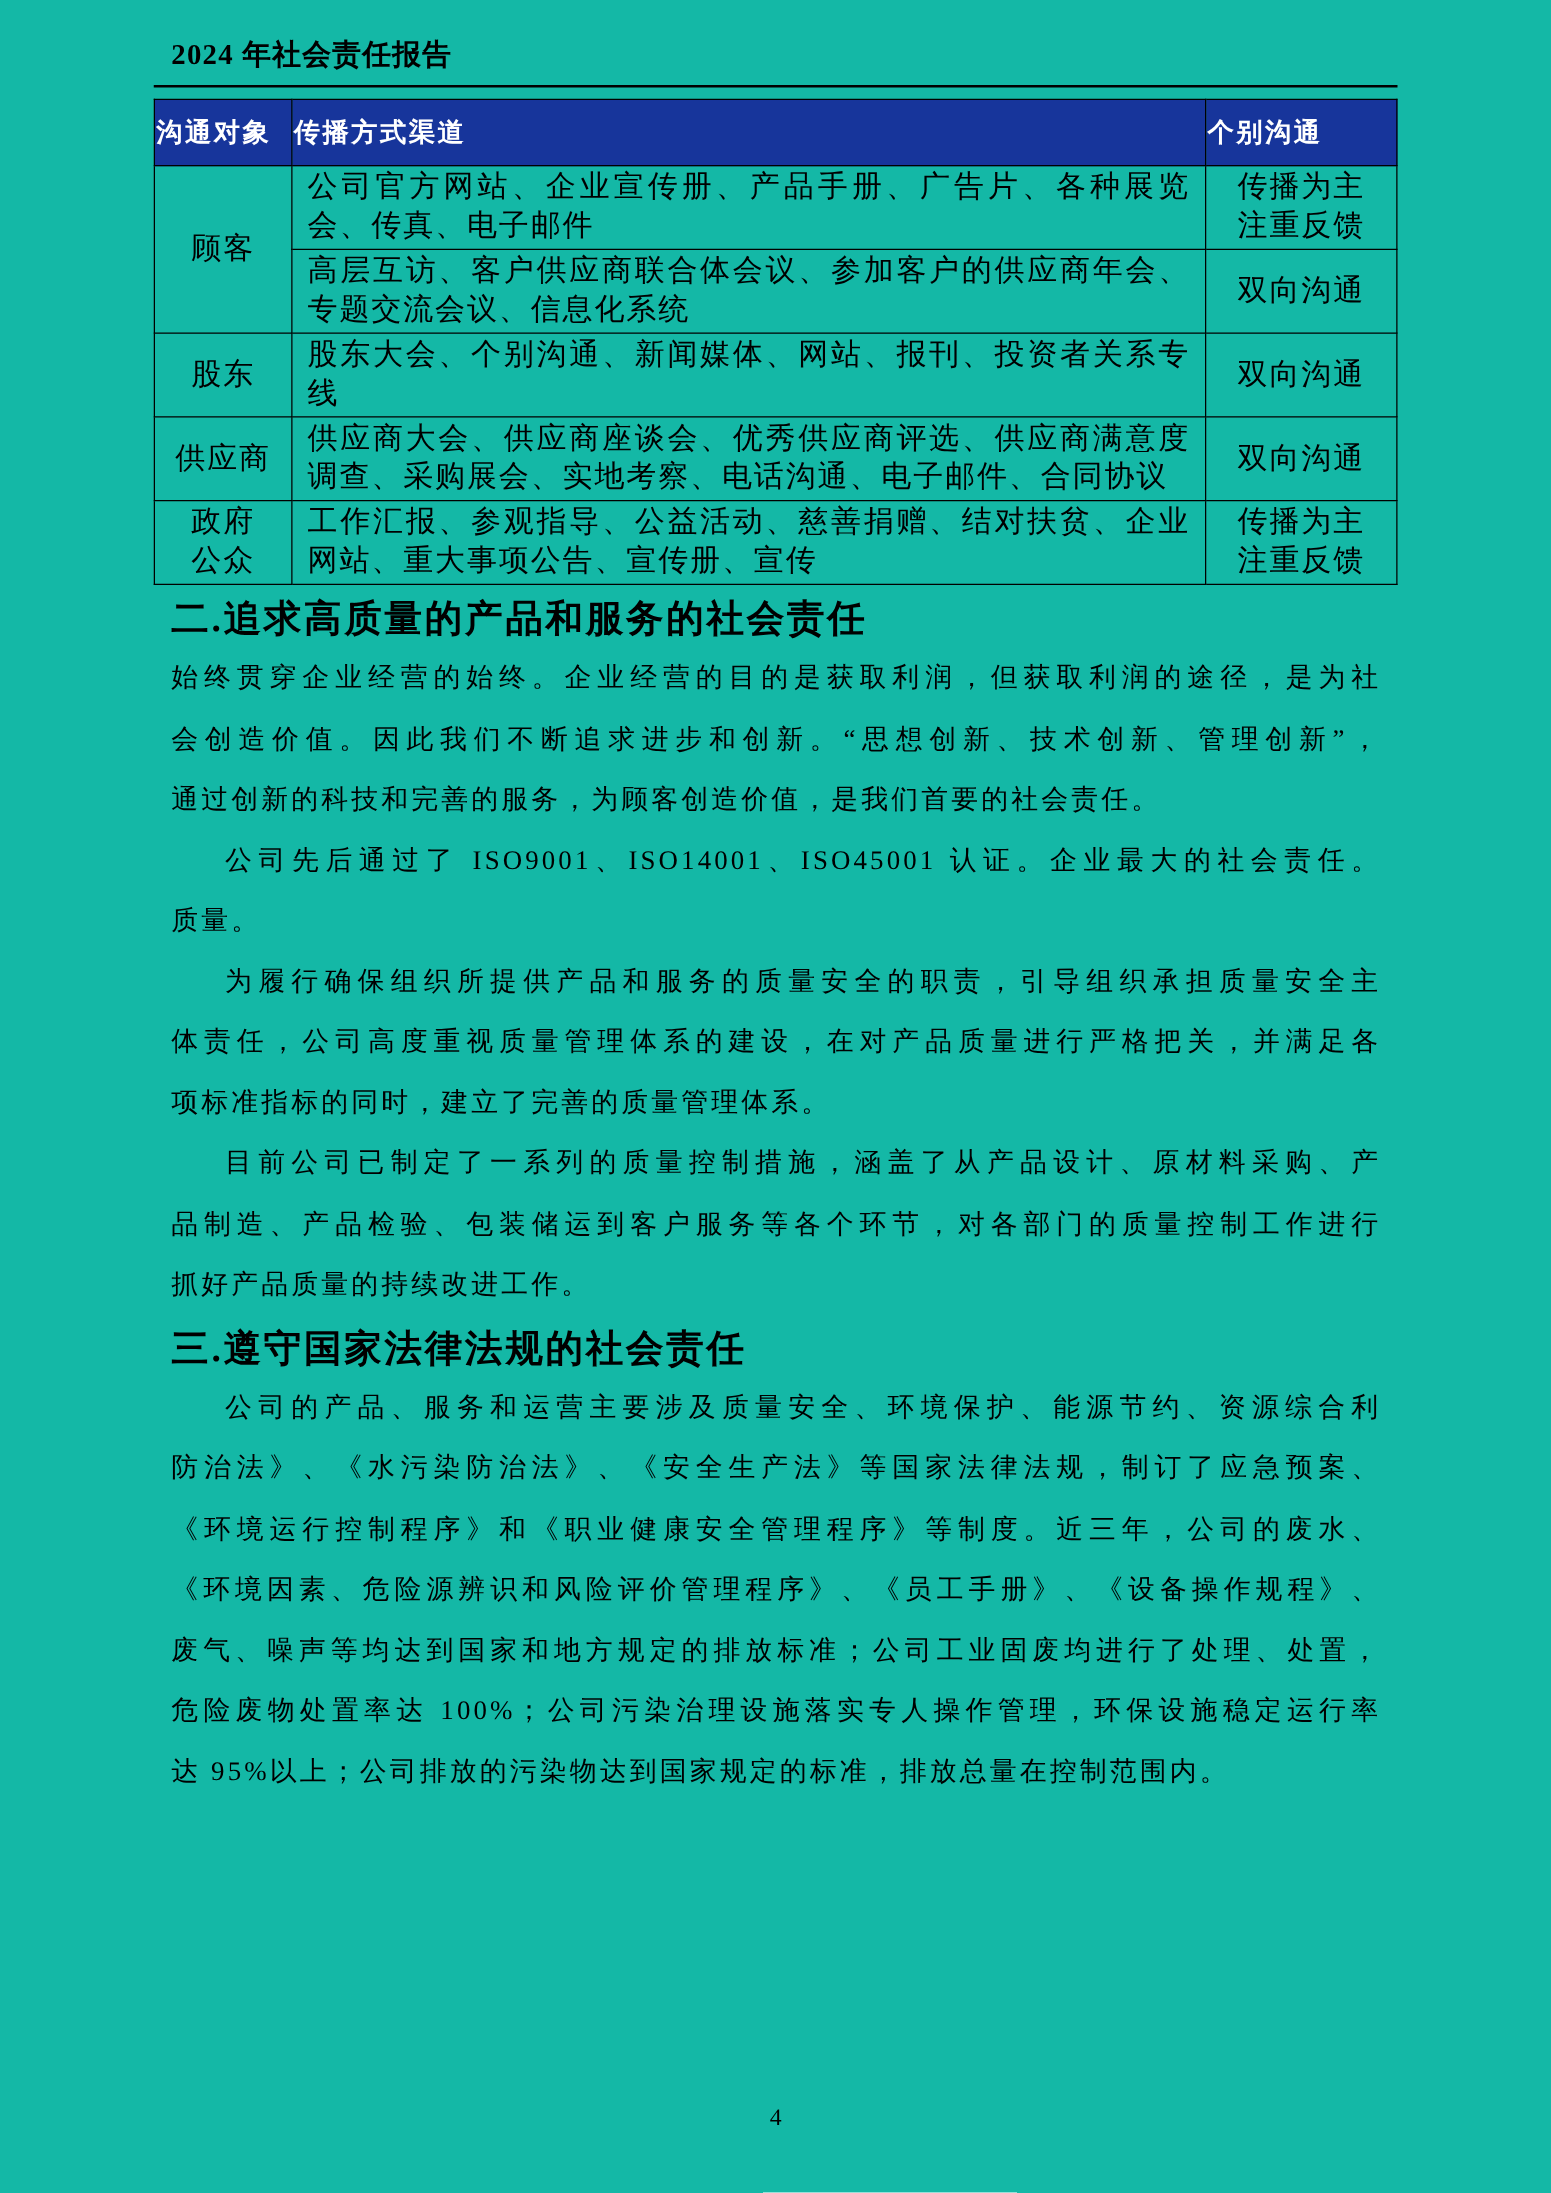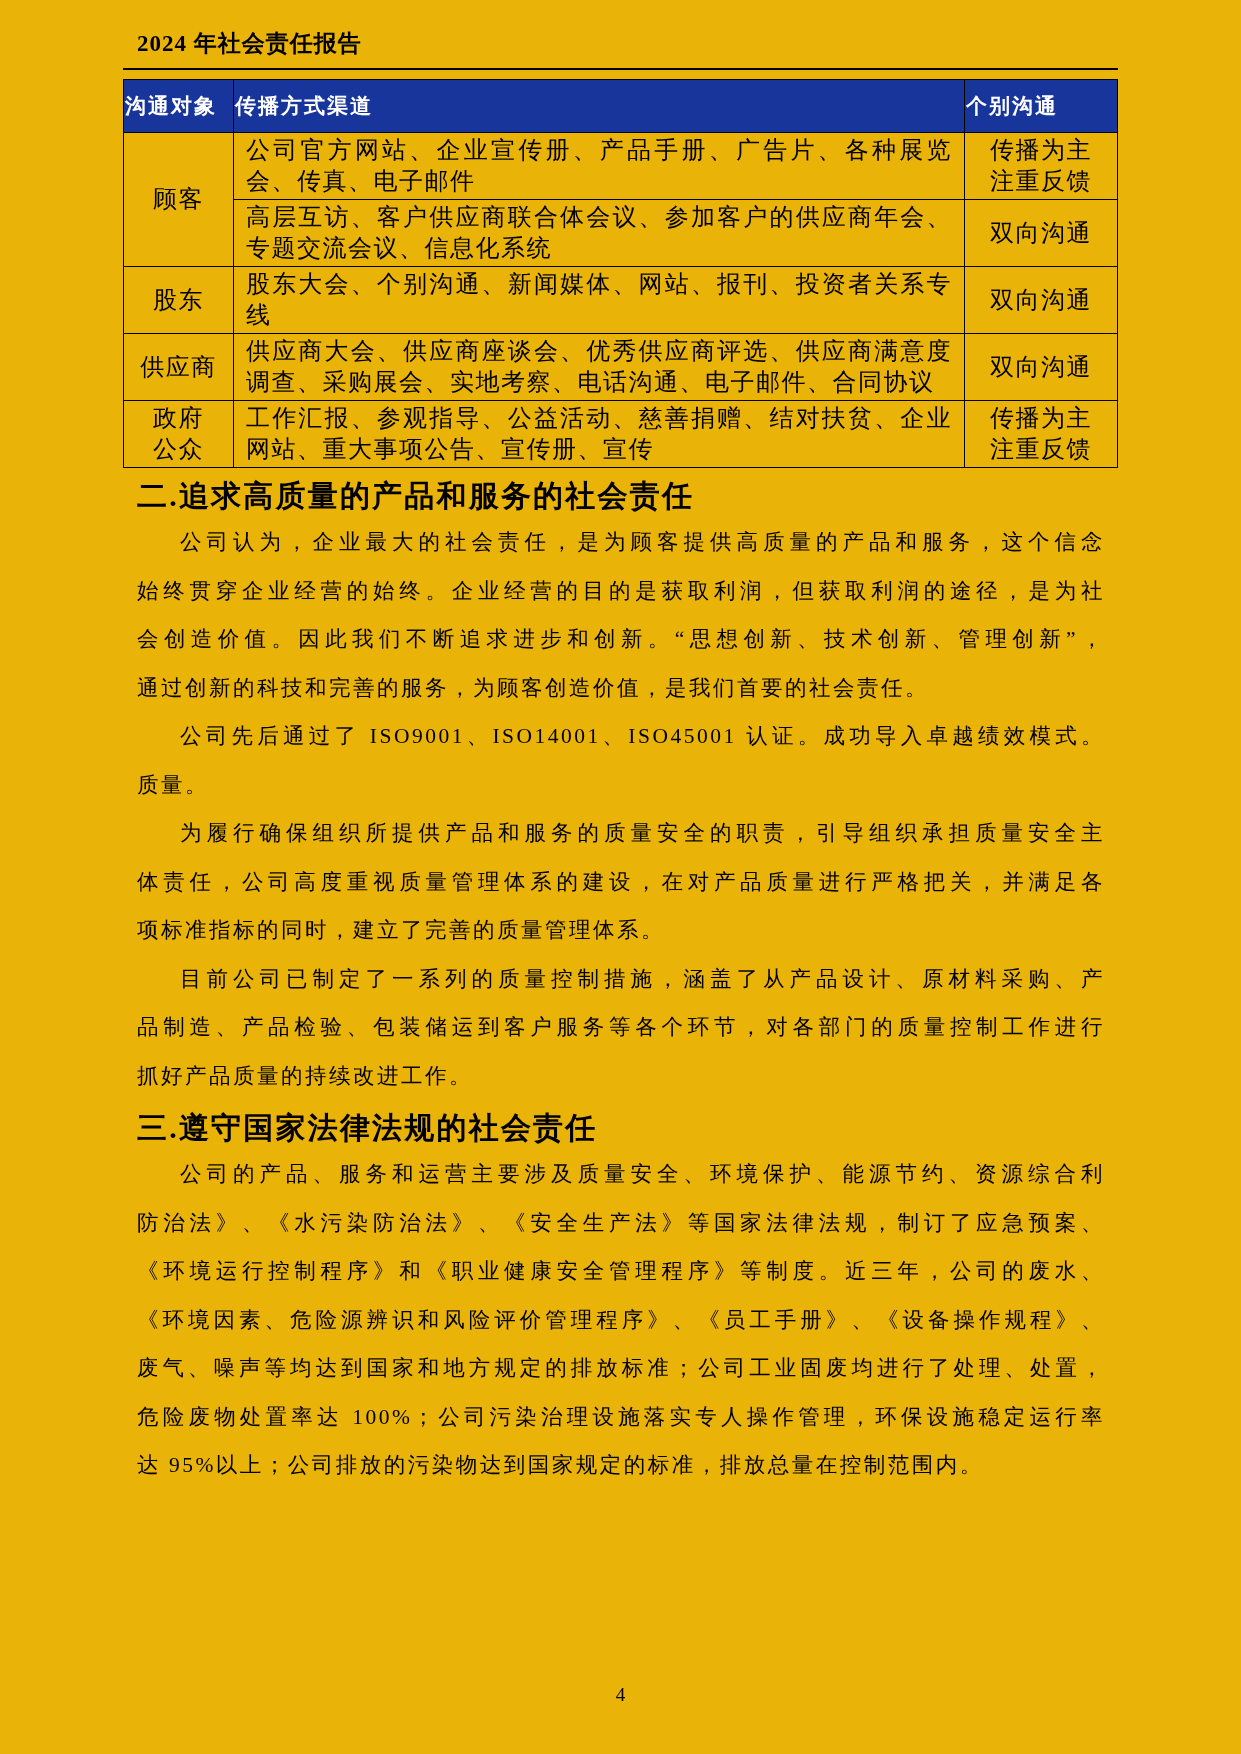--- a/index.html
+++ b/index.html
@@ -2,21 +2,21 @@
 <html><head>
 <meta charset="utf-8">
 <style>
   * { box-sizing: border-box; }
   html, body { margin: 0; padding: 0; background: #ffffff; }
   .sheet {
     position: relative;
     width: 1241px;
     height: 1754px;
     margin: 0 auto;
-    background: #eab308;
+    background: #14b8a6;
     color: #000000;
     font-family: "Liberation Serif", "DejaVu Serif", serif;
     padding: 30px 123px 0 123px;
     overflow: hidden;
   }
   
   .doc-header {
     border-bottom: 2px solid #000000;
     padding: 0 0 10px 14px;
   }
@@ -151,27 +151,26 @@
           <td class="col-channel">工作汇报、参观指导、公益活动、慈善捐赠、结对扶贫、企业网站、重大事项公告、宣传册、宣传</td>
           <td class="col-method">传播为主
 注重反馈</td>
         </tr>
       </tbody>
   </table>
 
   <main class="content" id="content">
       <h2 class="section-heading">二.追求高质量的产品和服务的社会责任</h2>
       <div class="para">
-        <div class="line first">公司认为，企业最大的社会责任，是为顾客提供高质量的产品和服务，这个信念</div>
         <div class="line">始终贯穿企业经营的始终。企业经营的目的是获取利润，但获取利润的途径，是为社</div>
         <div class="line">会创造价值。因此我们不断追求进步和创新。“思想创新、技术创新、管理创新”，</div>
         <div class="line last">通过创新的科技和完善的服务，为顾客创造价值，是我们首要的社会责任。</div>
       </div>
       <div class="para">
-        <div class="line first">公司先后通过了 ISO9001、ISO14001、ISO45001 认证。成功导入卓越绩效模式。</div>
+        <div class="line first">公司先后通过了 ISO9001、ISO14001、ISO45001 认证。企业最大的社会责任。</div>
         <div class="line last">质量。</div>
       </div>
       <div class="para">
         <div class="line first">为履行确保组织所提供产品和服务的质量安全的职责，引导组织承担质量安全主</div>
         <div class="line">体责任，公司高度重视质量管理体系的建设，在对产品质量进行严格把关，并满足各</div>
         <div class="line last">项标准指标的同时，建立了完善的质量管理体系。</div>
       </div>
       <div class="para">
         <div class="line first">目前公司已制定了一系列的质量控制措施，涵盖了从产品设计、原材料采购、产</div>
         <div class="line">品制造、产品检验、包装储运到客户服务等各个环节，对各部门的质量控制工作进行</div>

